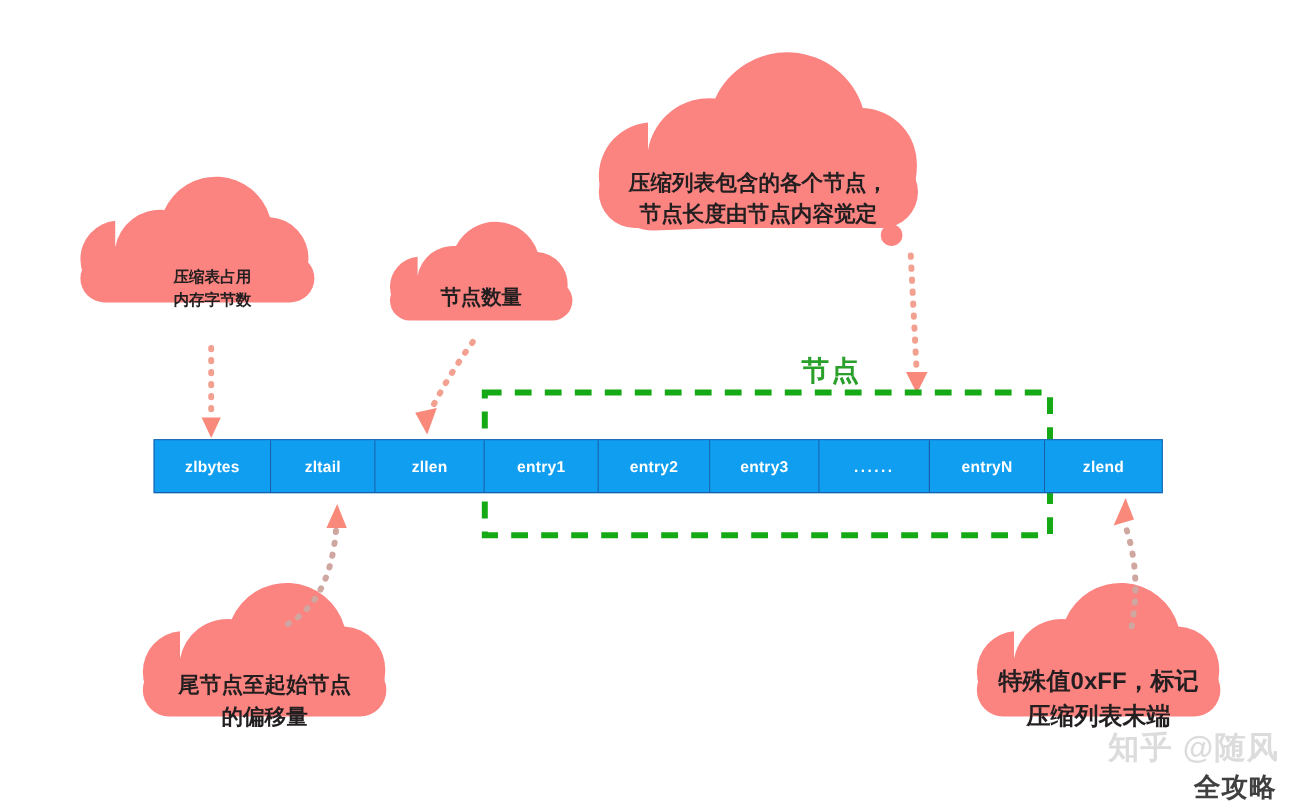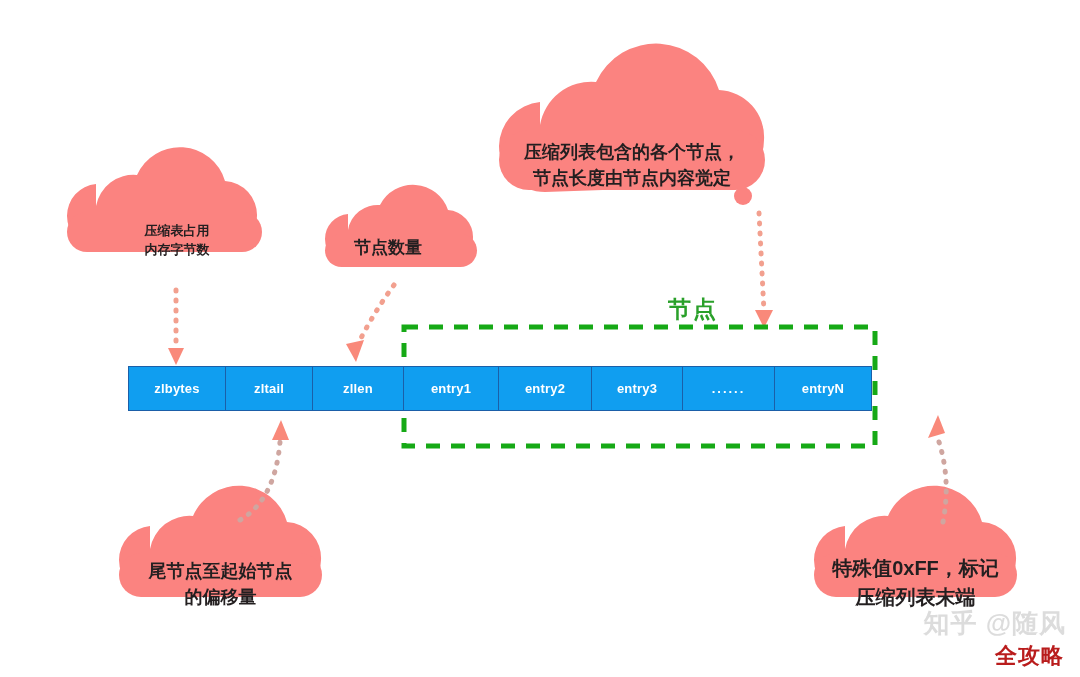--- a/index.html
+++ b/index.html
@@ -83,21 +83,21 @@
     color: #d9d9d9;
     font-size: 26px;
     font-weight: bold;
     letter-spacing: 1px;
     opacity: .9;
   }
   .watermark2 {
     position: absolute;
     right: 16px;
     bottom: 6px;
-    color: #b91c1c;
+    color: #404040;
     font-size: 22px;
     font-weight: bold;
     letter-spacing: 1px;
     text-shadow: 0 0 2px #ffffff;
   }
 </style>
 </head>
 <body>
 
 <div id="stage">
@@ -197,21 +197,21 @@
     </g>
 
     <rect x="404" y="327" width="471" height="119" fill="none" stroke="#16a916" stroke-width="5" stroke-dasharray="14 11"></rect>
   </svg>
 
   <div class="node-label" style="left:636px; top:294px;">节点</div>
 
   <div class="cloud-text" style="left:88px; top:222px; width:178px; font-size:13px;">压缩表占用
 内存字节数</div>
 
-  <div class="cloud-text" style="left:320px; top:236px; width:136px; font-size:17px;">节点数量</div>
+  <div class="cloud-text" style="left:333px; top:236px; width:136px; font-size:17px;">节点数量</div>
 
   <div class="cloud-text" style="left:508px; top:139px; width:248px; font-size:18px;">压缩列表包含的各个节点，
 节点长度由节点内容觉定</div>
 
   <div class="cloud-text" style="left:127px; top:558px; width:187px; font-size:18px;">尾节点至起始节点
 的偏移量</div>
 
   <div class="cloud-text" style="left:822px; top:554px; width:187px; font-size:20px;">特殊值0xFF，标记
 压缩列表末端</div>
 
@@ -233,17 +233,20 @@
       </div>
     <div class="zl-cell" style="width:91px;">
         <span>entry3</span>
       </div>
     <div class="zl-cell dots" style="width:92px;">
         <span>......</span>
       </div>
     <div class="zl-cell" style="width:96px;">
         <span>entryN</span>
       </div>
+    <div class="zl-cell" style="width:97px;">
+        <span>zlend</span>
+      </div>
   </div>
 
   <div class="watermark">知乎 @随风</div>
   <div class="watermark2">全攻略</div>
 </div>
 
 </body></html>

